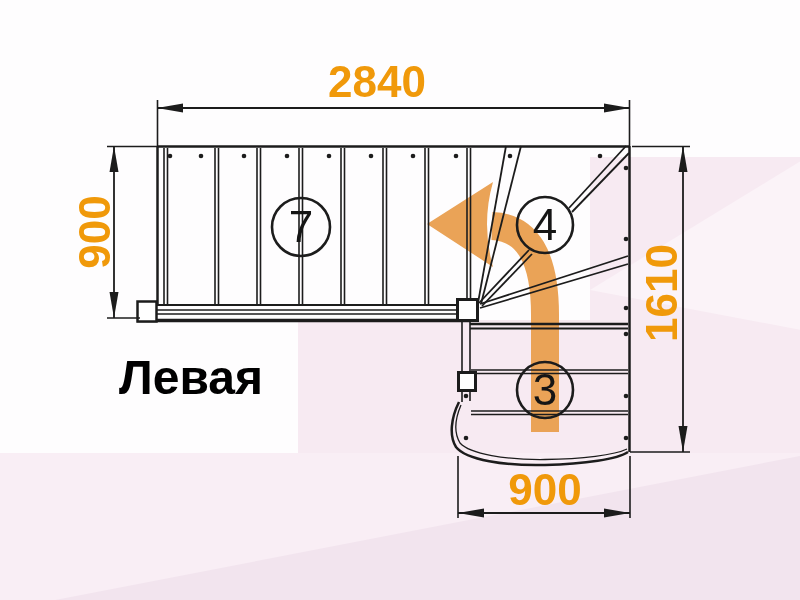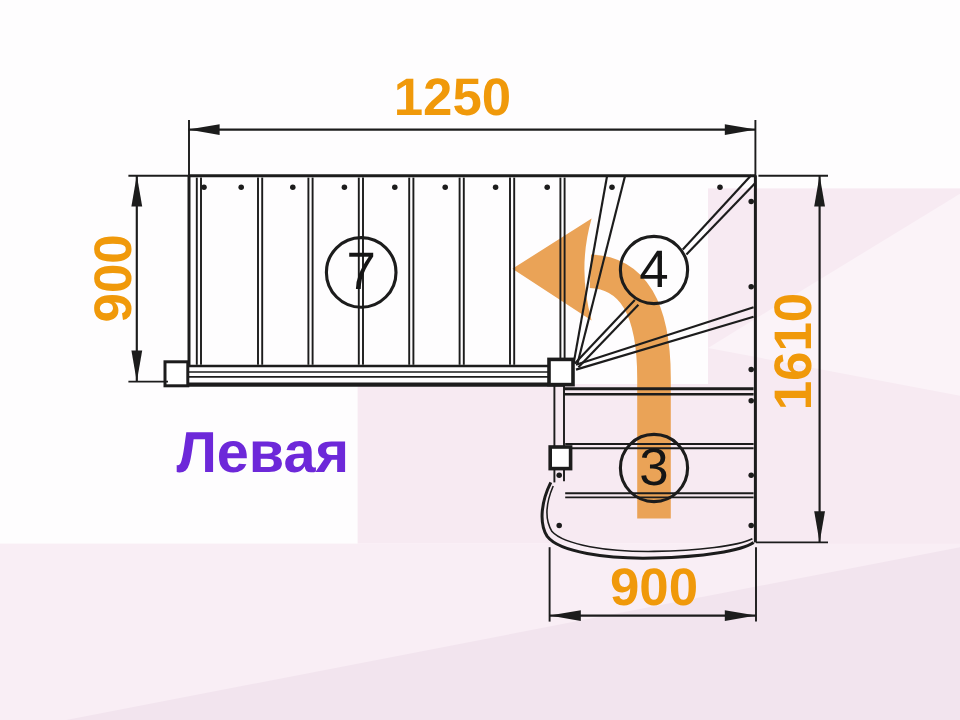--- a/index.html
+++ b/index.html
@@ -15,22 +15,22 @@
   #facet-bottom{left:0;top:453px;width:800px;height:147px;background:#f9eef5;}
   #facet-bottom-dark{left:0;top:453px;width:800px;height:147px;background:#f2e4ee;
     clip-path:polygon(6.9% 100%,100% 2%,100% 100%);}
   #plan-svg{position:absolute;left:0;top:0;}
   .dim-label{
     position:absolute;color:#f0990a;font-weight:700;font-size:44px;
     width:170px;text-align:center;line-height:46px;user-select:none;
   }
   .dim-vertical{transform:rotate(-90deg);}
   #title-label{
-    position:absolute;left:119px;top:352px;width:200px;text-align:center;
-    color:#6d28d9;font-weight:700;font-size:48px;line-height:52px;
+    position:absolute;left:119px;top:352px;width:200px;
+    color:#000000;font-weight:700;font-size:48px;line-height:52px;
   }
   .circle-num{
     position:absolute;width:60px;height:60px;text-align:center;line-height:60px;
     font-size:44px;font-weight:400;color:#151515;
   }
 </style>
 </head>
 <body>
 
 <div id="canvas">
@@ -164,21 +164,21 @@
 
     <g stroke="#1c1c1c">
       <line x1="458" y1="513" x2="630" y2="513" stroke-width="1.8"></line>
       <line x1="458" y1="456" x2="458" y2="518" stroke-width="1.6"></line>
       <line x1="630" y1="456" x2="630" y2="518" stroke-width="1.6"></line>
       <polygon points="458,513 484,508.5 484,517.5" fill="#1c1c1c" stroke="none"></polygon>
       <polygon points="630,513 604,508.5 604,517.5" fill="#1c1c1c" stroke="none"></polygon>
     </g>
   </svg>
 
-  <div class="dim-label" style="left:292px;top:59px;">1250</div>
+  <div class="dim-label" style="left:292px;top:59px;">2840</div>
 
   <div class="dim-label dim-vertical" style="left:10px;top:209px;">900</div>
 
   <div class="dim-label dim-vertical" style="left:577px;top:270px;">1610</div>
 
   <div class="dim-label" style="left:460px;top:467px;">900</div>
 
   <div id="title-label">Левая</div>
 
   <div class="circle-num" style="left:271px;top:197px;">7</div>

